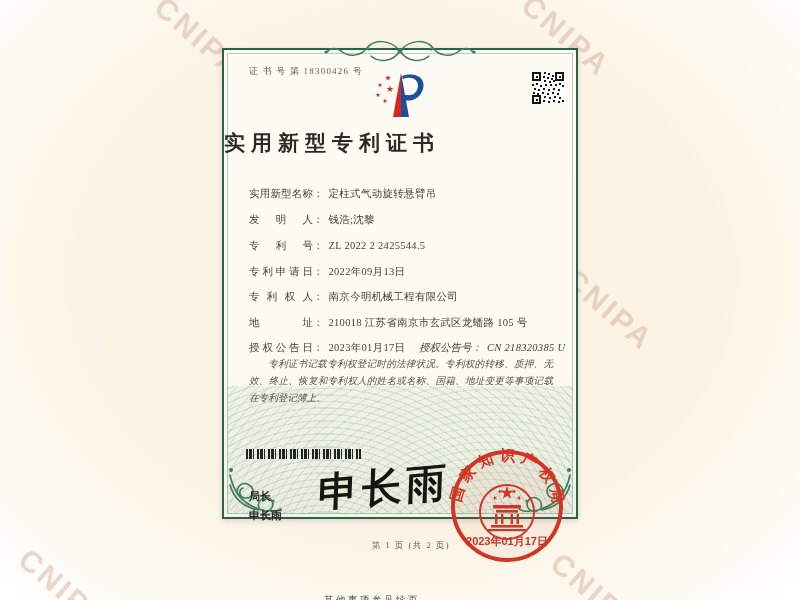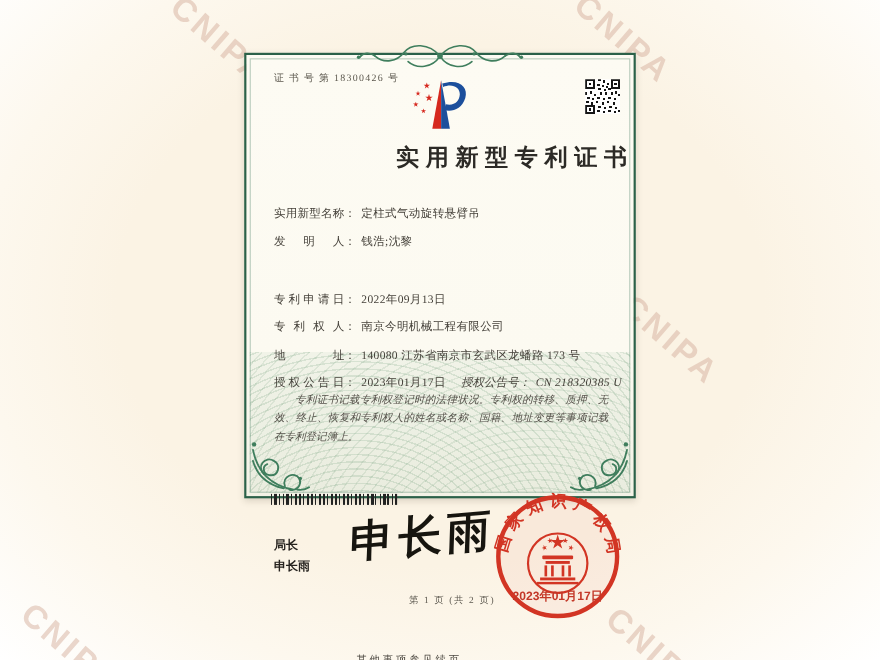--- a/index.html
+++ b/index.html
@@ -14,39 +14,39 @@
   
   .wm {
     position:absolute; font-family:"Liberation Sans",sans-serif; font-weight:bold;
     font-size:30px; letter-spacing:3px; color:rgba(213,176,158,0.50);
     transform:rotate(41deg); transform-origin:left top; white-space:nowrap; pointer-events:none;
   }
   .wm.faint { font-size:26px; color:rgba(224,198,186,0.40); }
 
   
   .cert {
-    position:absolute; left:222px; top:48px; width:356px; height:405px;
+    position:absolute; left:222px; top:48px; width:356px; height:471px;
     background:linear-gradient(180deg,#fdfbf3 0%,#fcfaf1 68%,#f3f2e6 100%);
     border:2px solid #2b6149;
     box-shadow:0 2px 6px rgba(92,80,58,0.20);
   }
   .inner-line { position:absolute; inset:3px; border:1px solid rgba(128,166,143,0.55); pointer-events:none; }
 
   .guilloche {
     position:absolute; left:3px; right:3px; bottom:3px; height:128px;
     background-color:rgba(146,186,156,0.10);
     background-image:
       repeating-radial-gradient(circle at 28% 175%, rgba(88,142,102,0.17) 0 1.3px, rgba(0,0,0,0) 1.3px 6.5px),
       repeating-radial-gradient(circle at 76% 185%, rgba(88,142,102,0.13) 0 1.3px, rgba(0,0,0,0) 1.3px 7.5px);
   }
 
   .certno { position:absolute; left:25px; top:15px; font-size:9px; letter-spacing:1.2px; color:#5d594f; }
   .qr { position:absolute; right:12px; top:22px; }
   .logo { position:absolute; left:50%; top:20px; transform:translateX(-50%); }
-  .title { position:absolute; left:0; right:0; top:79px; text-align:right;
+  .title { position:absolute; left:0; right:0; top:79px; text-align:left;
            font-size:21px; font-weight:bold; letter-spacing:6px; color:#2c2a26; }
 
   .frow { position:absolute; left:25px; right:20px; font-size:10.5px; color:#46423b; white-space:nowrap; }
   .flabel { display:inline-block; width:64px; text-align:justify; text-align-last:justify; }
   .fval { margin-left:5px; letter-spacing:0.3px; }
   .g2 { position:absolute; left:170px; top:0;font-style:italic; }
 
   .paras { position:absolute; left:25px; right:23px; top:305px; font-size:9.6px;
            line-height:1.78; color:#55514a; text-align:justify; font-style:italic; }
   .paras p { text-indent:2em; }
@@ -212,28 +212,31 @@
     </svg>
 
     <div class="title">实用新型专利证书</div>
 
     <div class="frow" style="top:137px;">
       <span class="flabel">实用新型名称</span><span>：</span><span class="fval">定柱式气动旋转悬臂吊</span>
     </div>
     <div class="frow" style="top:163px;">
       <span class="flabel">发　明　人</span><span>：</span><span class="fval">钱浩;沈黎</span>
     </div>
+    <div class="frow" style="top:189px;">
+      <span class="flabel">专　利　号</span><span>：</span><span class="fval">ZL 2022 2 2425544.5</span>
+    </div>
     <div class="frow" style="top:215px;">
       <span class="flabel">专利申请日</span><span>：</span><span class="fval">2022年09月13日</span>
     </div>
     <div class="frow" style="top:240px;">
       <span class="flabel">专 利 权 人</span><span>：</span><span class="fval">南京今明机械工程有限公司</span>
     </div>
     <div class="frow" style="top:266px;">
-      <span class="flabel">地　　　址</span><span>：</span><span class="fval">140080 江苏省南京市玄武区龙蟠路 173 号</span>
+      <span class="flabel">地　　　址</span><span>：</span><span class="fval">210018 江苏省南京市玄武区龙蟠路 105 号</span>
     </div>
     <div class="frow" style="top:291px;">
       <span class="flabel">授权公告日</span><span>：</span><span class="fval">2023年01月17日</span>
       <span class="g2"><span>授权公告号</span><span>：</span><span class="fval">CN 218320385 U</span></span>
     </div>
 
     <div class="paras">
       <p>专利证书记载专利权登记时的法律状况。专利权的转移、质押、无效、终止、恢复和专利权人的姓名或名称、国籍、地址变更等事项记载在专利登记簿上。</p>
     </div>
 

